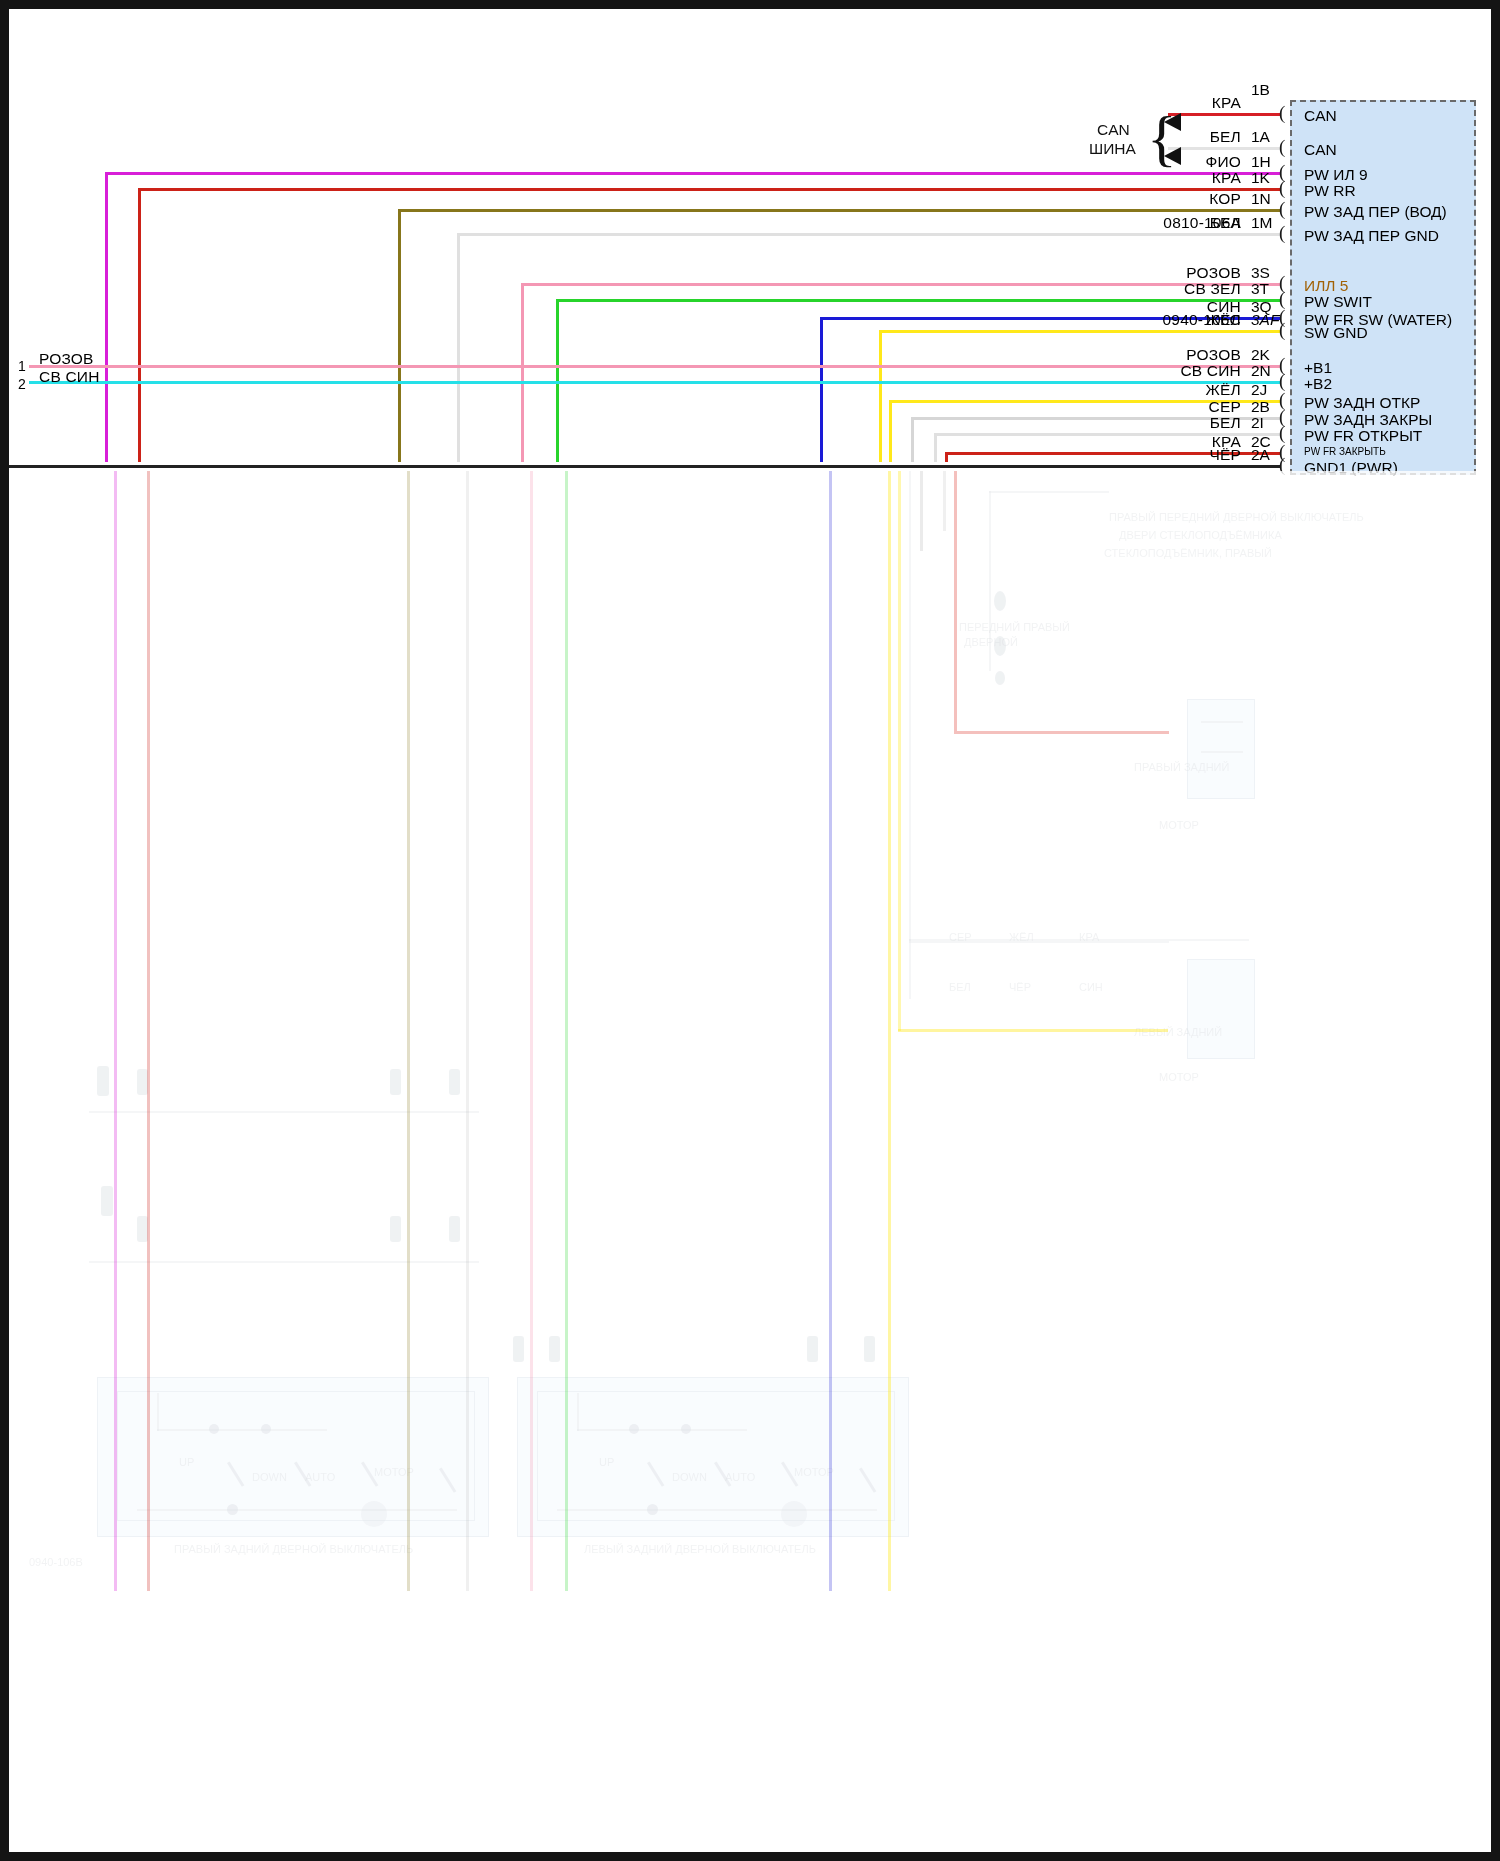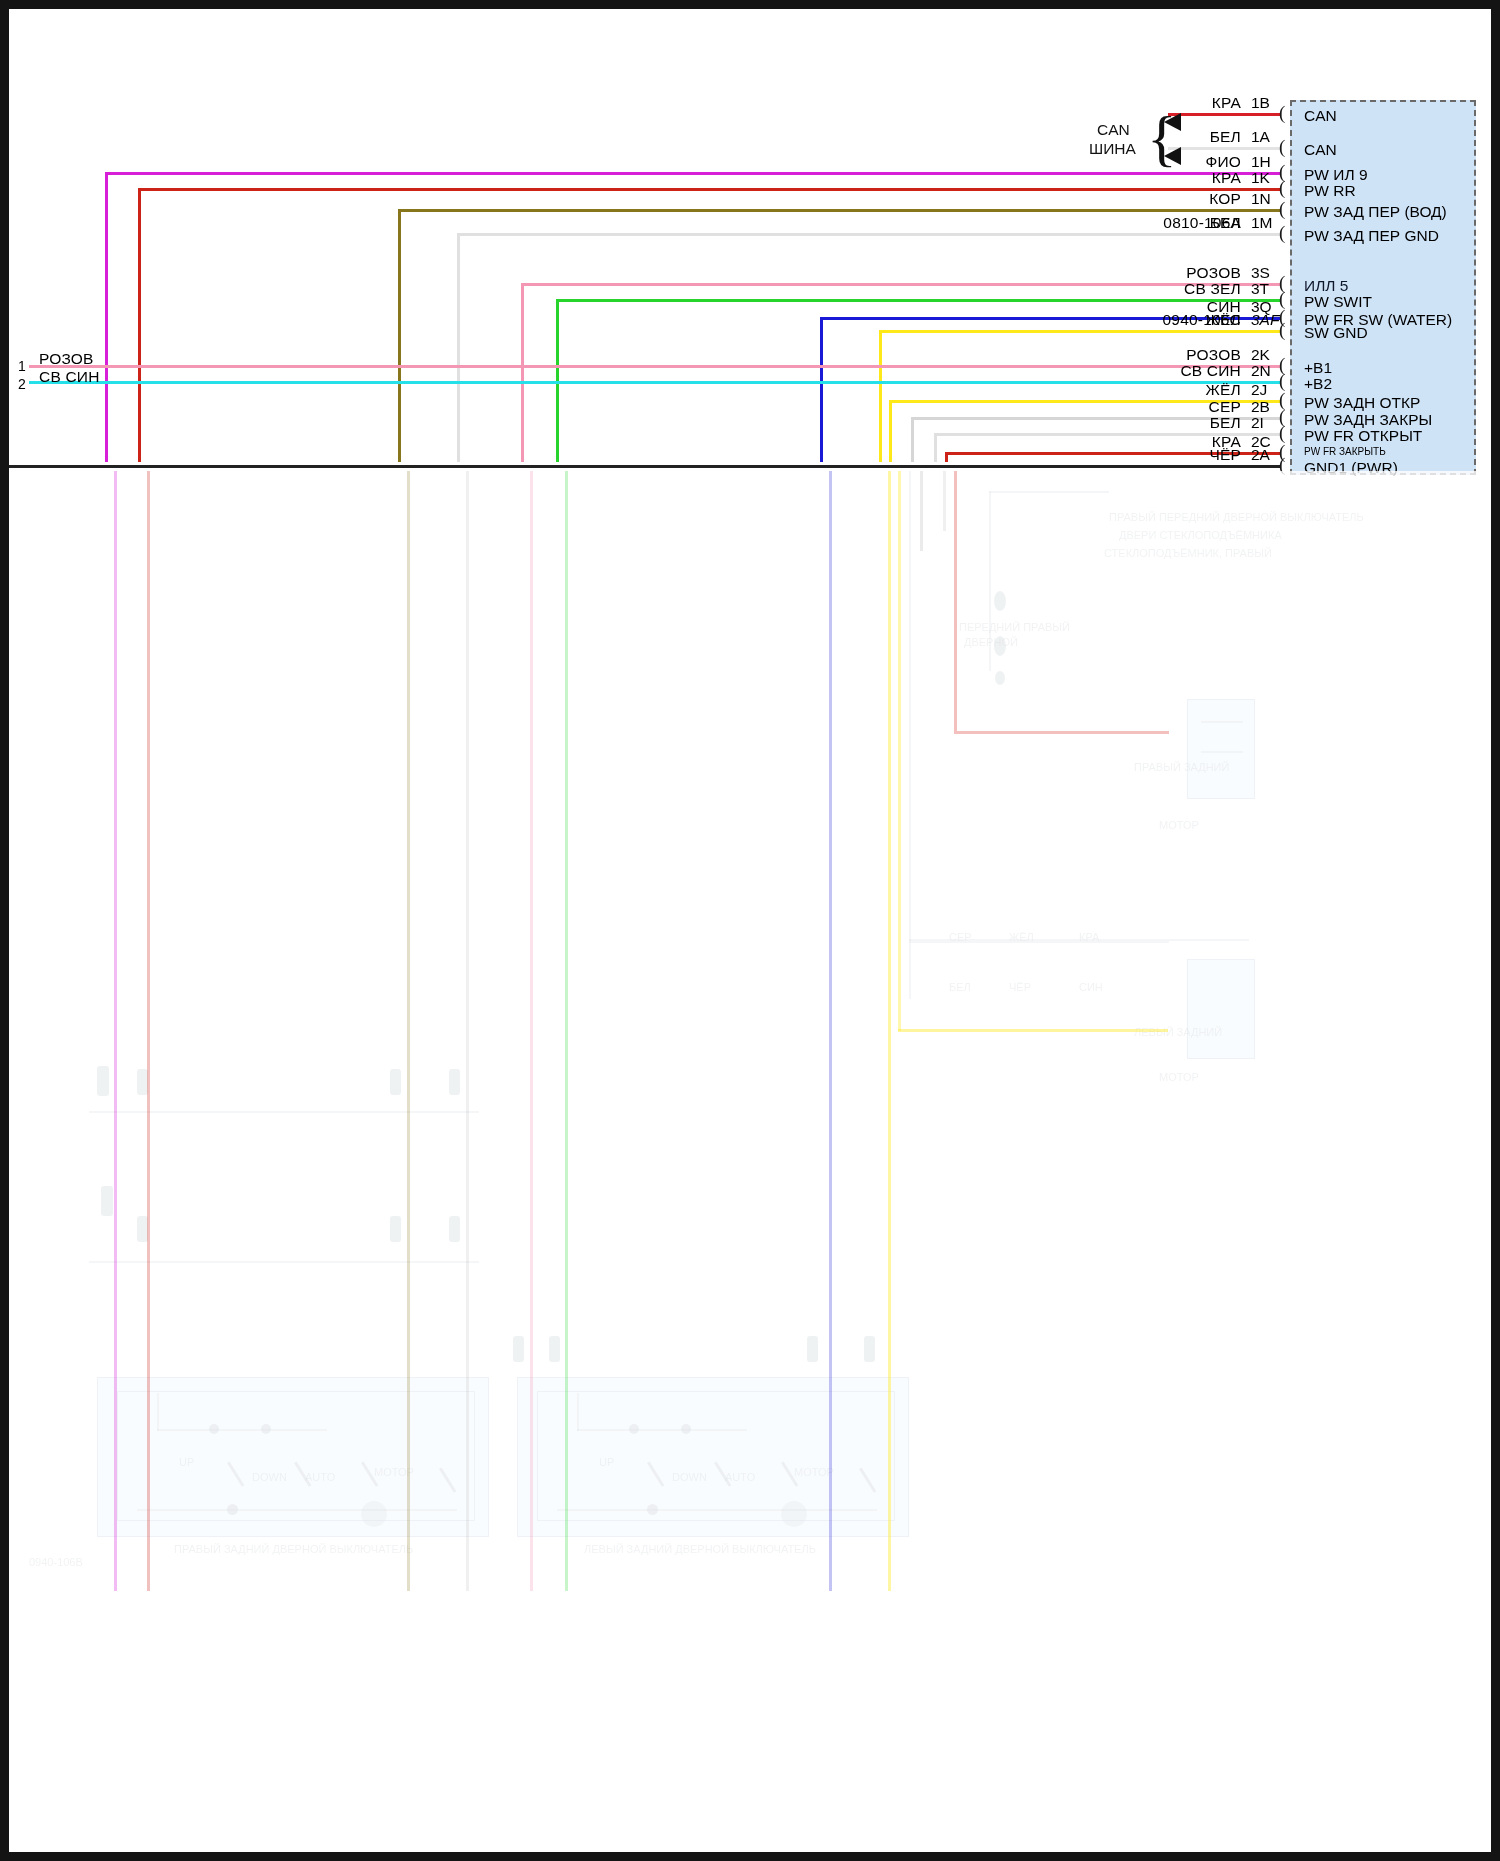--- a/index.html
+++ b/index.html
@@ -156,21 +156,21 @@
     <div class="gbar wire hw" style="left:945px;top:722px;width:215px;border-top-color:rgba(220,60,50,.32);"></div>
     <div class="gbar wire hw" style="left:889px;top:1020px;width:270px;border-top-color:rgba(255,232,26,.42);"></div>
 
     <div id="ecu" style="left: 1281px; top: 91px; width: 186px; height: 375px; background: rgb(207, 227, 247); border-color: rgb(106, 106, 106);">
         <div class="t" style="position: absolute; white-space: nowrap; color: rgb(0, 0, 0); font-size: 15.5px; left: 12px; top: 5px;">CAN</div>
         <div class="t" style="position: absolute; white-space: nowrap; color: rgb(0, 0, 0); font-size: 15.5px; left: 12px; top: 39px;">CAN</div>
         <div class="t" style="position: absolute; white-space: nowrap; color: rgb(0, 0, 0); font-size: 15.5px; left: 12px; top: 64px;">PW ИЛ 9</div>
         <div class="t" style="position: absolute; white-space: nowrap; color: rgb(0, 0, 0); font-size: 15.5px; left: 12px; top: 80px;">PW RR</div>
         <div class="t" style="position: absolute; white-space: nowrap; color: rgb(0, 0, 0); font-size: 15.5px; left: 12px; top: 101px;">PW ЗАД ПЕР (ВОД)</div>
         <div class="t" style="position: absolute; white-space: nowrap; color: rgb(0, 0, 0); font-size: 15.5px; left: 12px; top: 125px;">PW ЗАД ПЕР GND</div>
-        <div class="t" style="position: absolute; white-space: nowrap; color: #0f172a; font-size: 15.5px; left: 12px; top: 175px;">ИЛЛ 5</div>
+        <div class="t" style="position: absolute; white-space: nowrap; color: #a16207; font-size: 15.5px; left: 12px; top: 175px;">ИЛЛ 5</div>
         <div class="t" style="position: absolute; white-space: nowrap; color: rgb(0, 0, 0); font-size: 15.5px; left: 12px; top: 191px;">PW SWIT</div>
         <div class="t" style="position: absolute; white-space: nowrap; color: rgb(0, 0, 0); font-size: 15.5px; left: 12px; top: 209px;">PW FR SW (WATER)</div>
         <div class="t" style="position: absolute; white-space: nowrap; color: rgb(0, 0, 0); font-size: 15.5px; left: 12px; top: 222px;">SW GND</div>
         <div class="t" style="position: absolute; white-space: nowrap; color: rgb(0, 0, 0); font-size: 15.5px; left: 12px; top: 257px;">+B1</div>
         <div class="t" style="position: absolute; white-space: nowrap; color: rgb(0, 0, 0); font-size: 15.5px; left: 12px; top: 273px;">+B2</div>
         <div class="t" style="position: absolute; white-space: nowrap; color: rgb(0, 0, 0); font-size: 15.5px; left: 12px; top: 292px;">PW ЗАДН ОТКР</div>
         <div class="t" style="position: absolute; white-space: nowrap; color: rgb(0, 0, 0); font-size: 15.5px; left: 12px; top: 309px;">PW ЗАДН ЗАКРЫ</div>
         <div class="t" style="position: absolute; white-space: nowrap; color: rgb(0, 0, 0); font-size: 15.5px; left: 12px; top: 325px;">PW FR ОТКРЫТ</div>
         <div class="t" style="position: absolute; white-space: nowrap; color: rgb(0, 0, 0); font-size: 10px; left: 12px; top: 344px;">PW FR ЗАКРЫТЬ</div>
         <div class="t" style="position: absolute; white-space: nowrap; color: rgb(0, 0, 0); font-size: 15.5px; left: 12px; top: 357px;">GND1 (PWR)</div>
@@ -202,21 +202,21 @@
         <div class="wire hw" style="left: 902px; top: 408px; width: 370px; border-top-color: rgb(214, 214, 214);"></div>
         <div class="wire vw" style="left: 902px; top: 408px; height: 45px; border-left-color: rgb(214, 214, 214);"></div>
         <div class="wire hw" style="left: 925px; top: 424px; width: 347px; border-top-color: rgb(224, 224, 224);"></div>
         <div class="wire vw" style="left: 925px; top: 424px; height: 29px; border-left-color: rgb(224, 224, 224);"></div>
         <div class="wire hw" style="left: 936px; top: 443px; width: 336px; border-top-color: rgb(204, 34, 24);"></div>
         <div class="wire vw" style="left: 936px; top: 443px; height: 10px; border-left-color: rgb(204, 34, 24);"></div>
         <div class="wire hw" style="left: 0px; top: 456px; width: 1272px; border-top-color: rgb(34, 34, 34);"></div>
       </div>
     <div id="labels">
         <div class="lbl r" style="right: 250px; top: 85px;">КРА</div>
-        <div class="pin" style="left: 1242px; top: 85px;">1B</div>
+        <div class="pin" style="left: 1242px; top: 72px;">1B</div>
         <div class="brk" style="left: 1270px; top: 94px;">(</div>
         <div class="lbl r" style="right: 250px; top: 119px;">БЕЛ</div>
         <div class="pin" style="left: 1242px; top: 119px;">1A</div>
         <div class="brk" style="left: 1270px; top: 128px;">(</div>
         <div class="lbl r" style="right: 250px; top: 144px;">ФИО</div>
         <div class="pin" style="left: 1242px; top: 144px;">1H</div>
         <div class="brk" style="left: 1270px; top: 153px;">(</div>
         <div class="lbl r" style="right: 250px; top: 160px;">КРА</div>
         <div class="pin" style="left: 1242px; top: 160px;">1K</div>
         <div class="brk" style="left: 1270px; top: 169px;">(</div>

